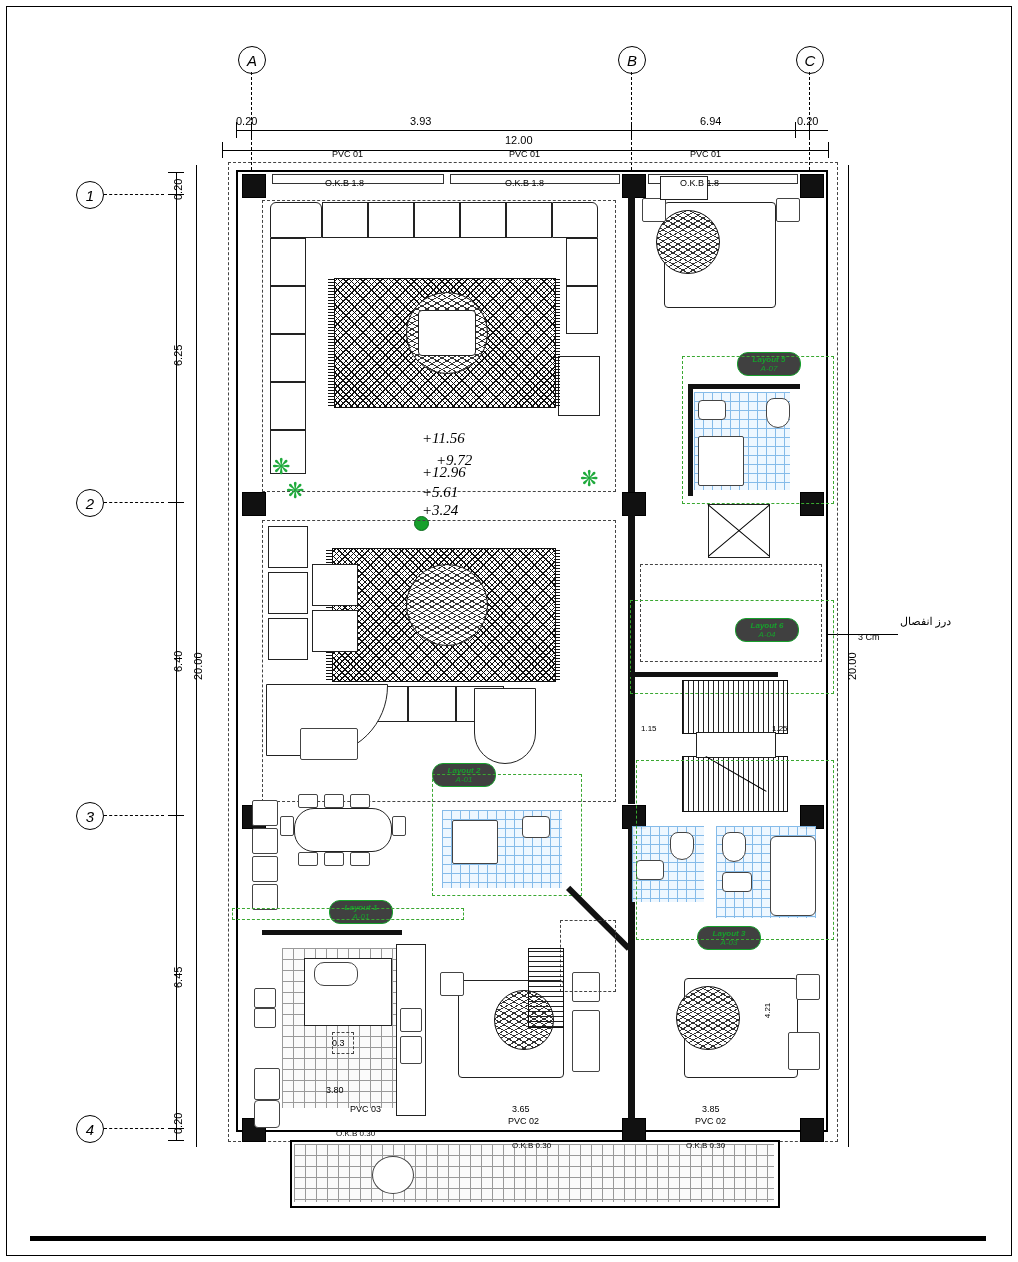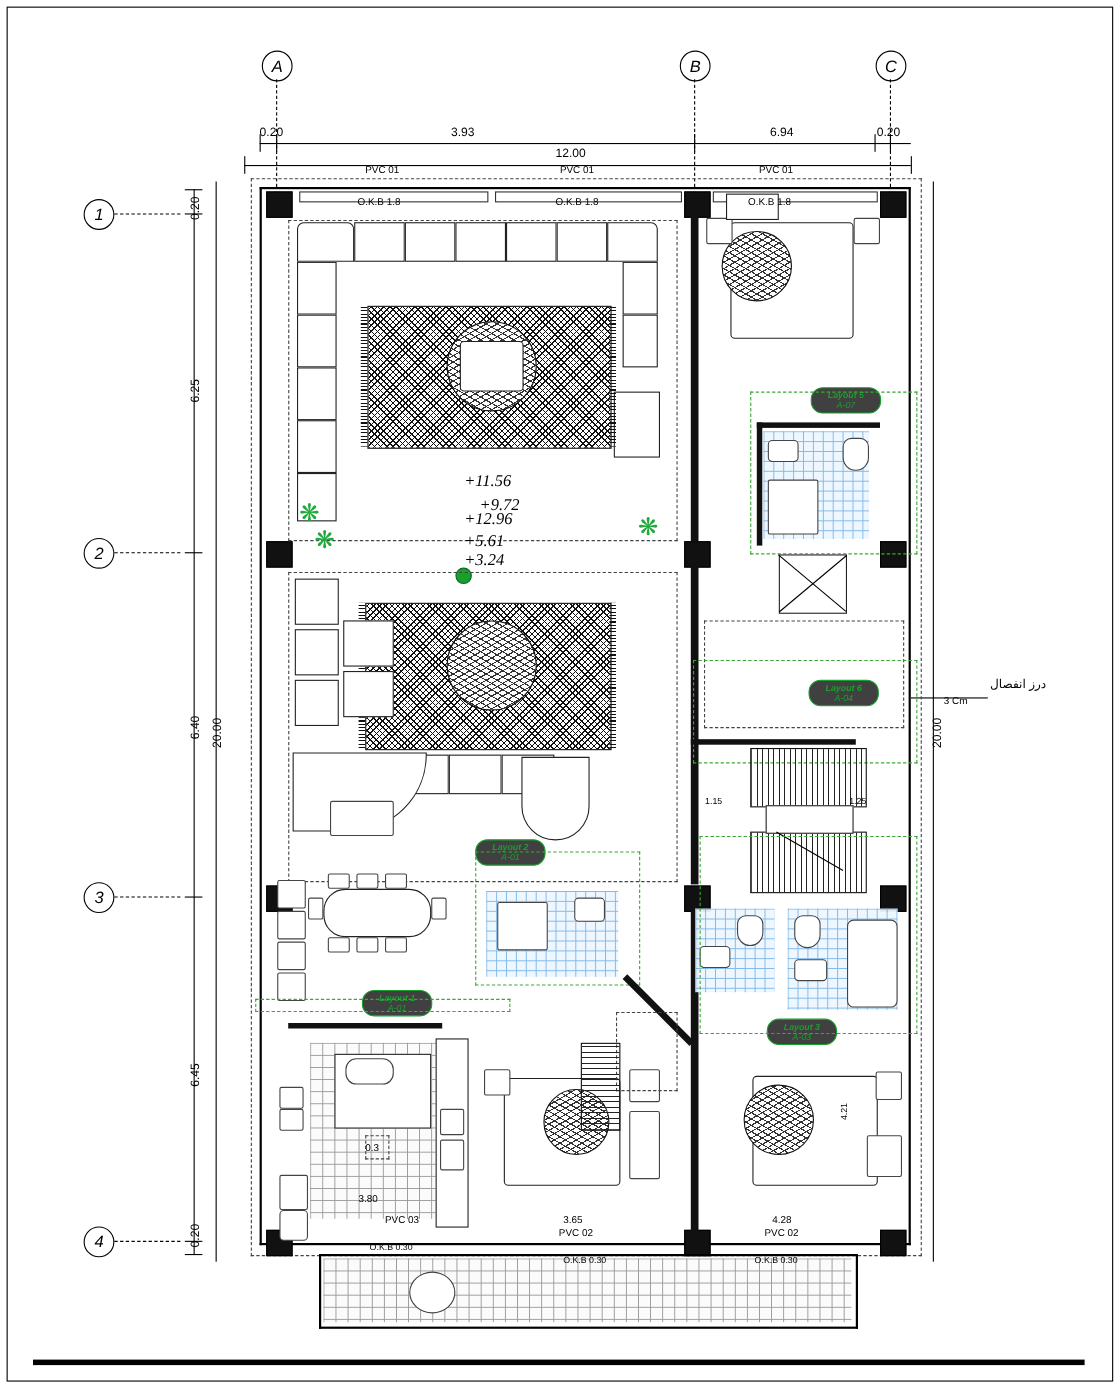--- a/index.html
+++ b/index.html
@@ -368,16 +368,16 @@
 
   <div class="txt small" style="left:350px;top:1104px;">PVC 03</div>
   <div class="txt small" style="left:508px;top:1116px;">PVC 02</div>
   <div class="txt small" style="left:695px;top:1116px;">PVC 02</div>
   <div class="txt xs" style="left:336px;top:1129px;">O.K.B 0.30</div>
   <div class="txt xs" style="left:512px;top:1141px;">O.K.B 0.30</div>
   <div class="txt xs" style="left:686px;top:1141px;">O.K.B 0.30</div>
 
   <div class="txt small" style="left:326px;top:1085px;">3.80</div>
   <div class="txt small" style="left:512px;top:1104px;">3.65</div>
-  <div class="txt small" style="left:702px;top:1104px;">4.28</div>
+  <div class="txt small" style="left:702px;top:1104px;">3.85</div>
   <div class="txt small" style="left:332px;top:1038px;">0.3</div>
 
 </div>
 
 </body></html>

